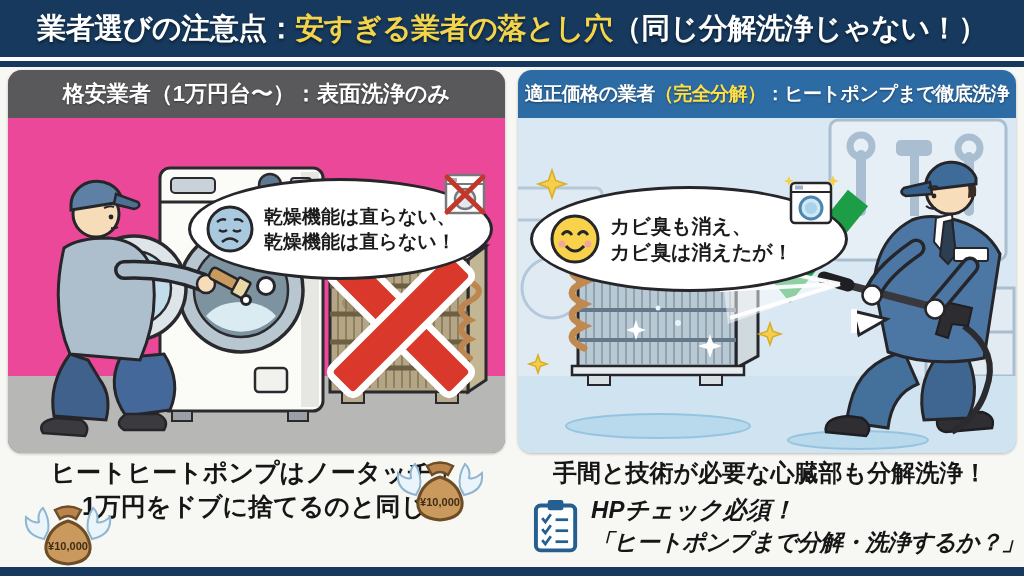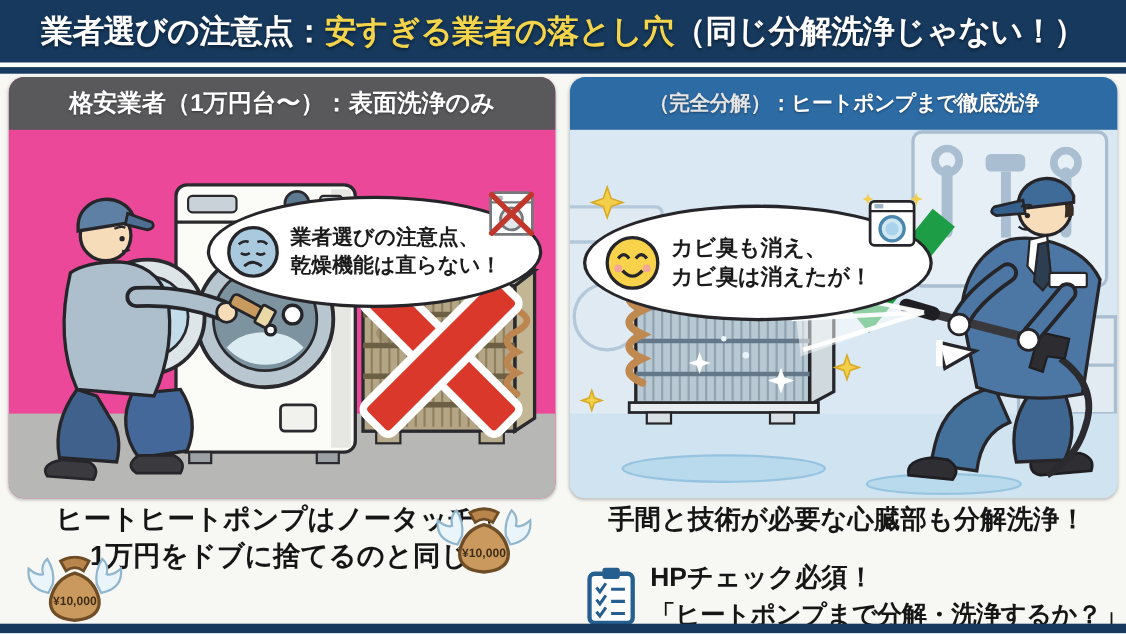--- a/index.html
+++ b/index.html
@@ -18,21 +18,21 @@
 
   
   .panel { position:absolute; top:70px; height:383px; border-radius:14px; overflow:hidden;
     box-shadow:0 1px 3px rgba(0,0,0,.25); }
   .panel-left  { left:8px;   width:497px; background:#ec4899; }
   .panel-right { left:518px; width:498px; background:#dae8f3; }
   .panel-header { height:48px; display:flex; align-items:center; justify-content:center;
     font-weight:bold; color:#ffffff; white-space:nowrap; text-shadow:0 1px 2px rgba(0,0,0,.4); }
   .panel-left  .panel-header { background:#59595b; font-size:22px; }
   .panel-right .panel-header { background:#2d6ba4; font-size:19px; letter-spacing:-0.5px; }
-  .panel-right .panel-header .hl { color:#e5e5e5; }
+  .panel-right .panel-header .hl { color:#fde047; }
   .panel-body { position:relative; height:335px; }
   .scene { position:absolute; top:0; left:0; }
 
   
   .bubble { position:absolute; background:#ffffff; border:3.5px solid #26262a; border-radius:50%;
     display:flex; align-items:center; z-index:6; }
   .bubble-left  { left:180px; top:60px; width:305px; height:102px; padding-left:14px; }
   .bubble-right { left:12px;  top:68px; width:318px; height:106px; padding-left:16px; }
   .bubble-text { font-weight:bold; color:#1b1b1b; line-height:1.32; margin-left:9px; white-space:nowrap; }
   .bubble-left  .bubble-text { font-size:19px; }
@@ -46,21 +46,21 @@
   .tail-svg { position:absolute; left:318px; top:120px; z-index:7; }
 
   
   .caption { position:absolute; top:455px; width:508px; height:112px; text-align:center;
     font-weight:bold; color:#161616; }
   .caption-left  { left:0; }
   .caption-right { left:516px; }
   .cap-line { line-height:34px; white-space:nowrap; }
   .caption-left .cap-line { font-size:25px; }
   .caption-right .cl1 { font-size:24px; line-height:36px; }
-  .cap-row { display:flex; align-items:center; justify-content:flex-start; padding-left:16px; margin-top:18px; text-align:left; }
+  .cap-row { display:flex; align-items:center; justify-content:flex-start; padding-left:16px; margin-top:2px; text-align:left;font-style:italic; }
   .cap-col { margin-left:12px; }
   .caption-right .cl2 { font-size:24px; line-height:32px; white-space:nowrap; }
   .caption-right .cl3 { font-size:23px; line-height:32px; letter-spacing:-0.5px; white-space:nowrap; }
   .moneybag { position:absolute; }
   .bag-sw { left:22px; top:50px; }
   .bag-ne { left:394px; top:6px; }
 
   .bottom-bar { position:absolute; top:567px; left:0; width:1024px; height:9px; background:#16395d; }
 </style>
 </head>
@@ -148,36 +148,37 @@
       <div class="dot dot1"></div>
       <div class="dot dot2"></div>
       <div class="bubble bubble-left">
         <svg width="50" height="50" viewBox="0 0 50 50">
           <circle cx="25" cy="25" r="22" fill="#a9cade" stroke="#26262a" stroke-width="3"></circle>
           <path d="M12,18 q5,-4 9,-2 M29,16 q5,-2 9,2" stroke="#26262a" stroke-width="2.4" fill="none"></path>
           <path d="M14,26 q4,3 8,0 M28,26 q4,3 8,0" stroke="#26262a" stroke-width="2.4" fill="none"></path>
           <path d="M17,38 q8,-7 16,0" stroke="#26262a" stroke-width="2.6" fill="none"></path>
         </svg>
         <div class="bubble-text">
-          <span>業者選びの注意点、</span><br>
+          <span>乾燥機能は直らない、</span><br>
           <span>乾燥機能は直らない！</span>
         </div>
         <svg class="bubble-icon wx-icon" width="46" height="46" viewBox="0 0 46 46">
           <rect x="4" y="4" width="38" height="38" rx="4" fill="#ffffff" stroke="#77787c" stroke-width="2.5"></rect>
           <path d="M4,13 h38" stroke="#77787c" stroke-width="2"></path>
           <rect x="8" y="7" width="7" height="4" fill="#aeb3b8"></rect>
           <circle cx="23" cy="28" r="10" fill="#e2e9ee" stroke="#77787c" stroke-width="2.5"></circle>
           <path d="M5,6 L41,41 M41,6 L5,41" stroke="#c2372b" stroke-width="5" stroke-linecap="round"></path>
         </svg>
       </div>
     </div>
   </section>
 
   <section class="panel panel-right">
     <div class="panel-header">
+      <span>適正価格の業者</span>
         <span class="hl">（完全分解）</span>
         <span>：ヒートポンプまで徹底洗浄</span>
     </div>
     <div class="panel-body">
 
       <svg class="scene" width="498" height="335" viewBox="0 0 498 335">
 
         <g>
           <rect x="312" y="2" width="176" height="140" rx="8" fill="#e7eff6" stroke="#a9bfd1" stroke-width="3"></rect>
           <rect x="338" y="32" width="10" height="66" rx="5" fill="#a9bfd1"></rect>

